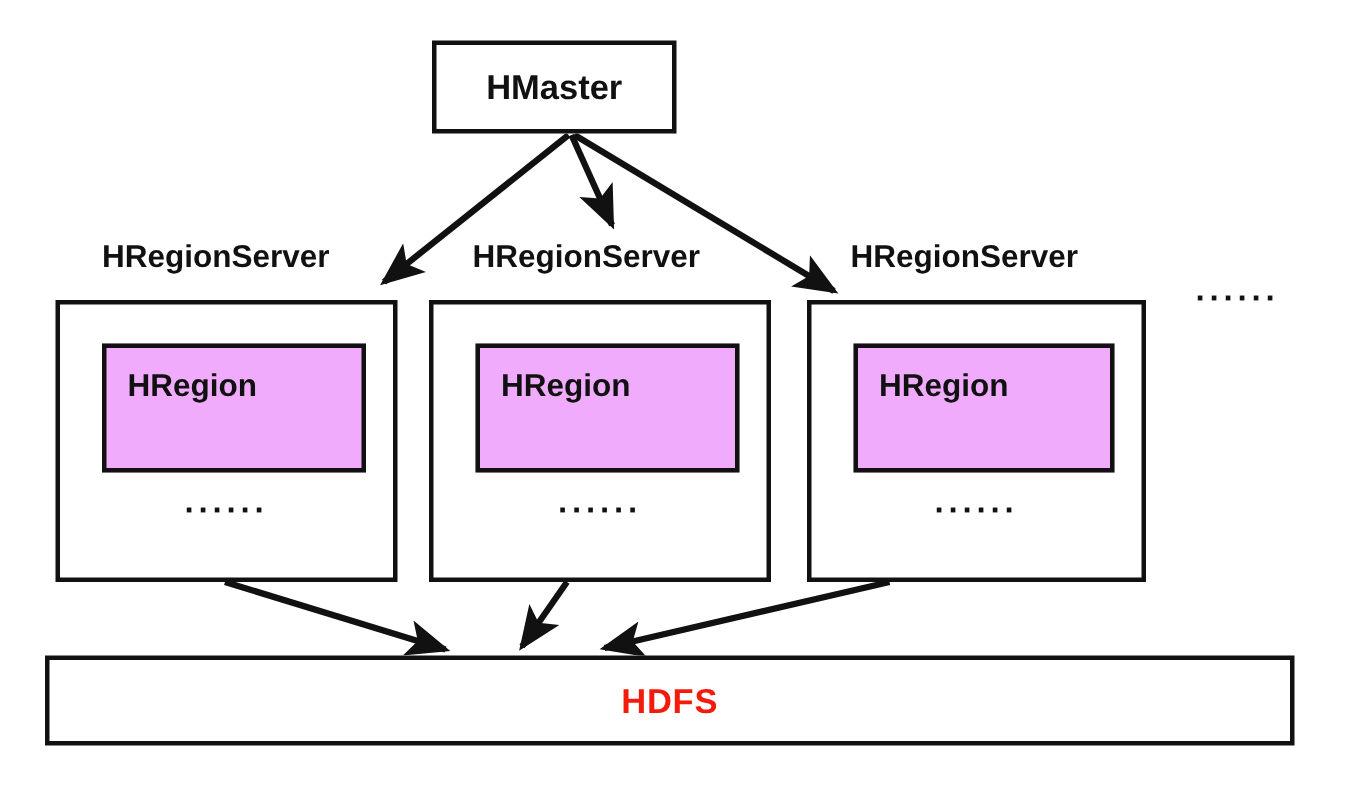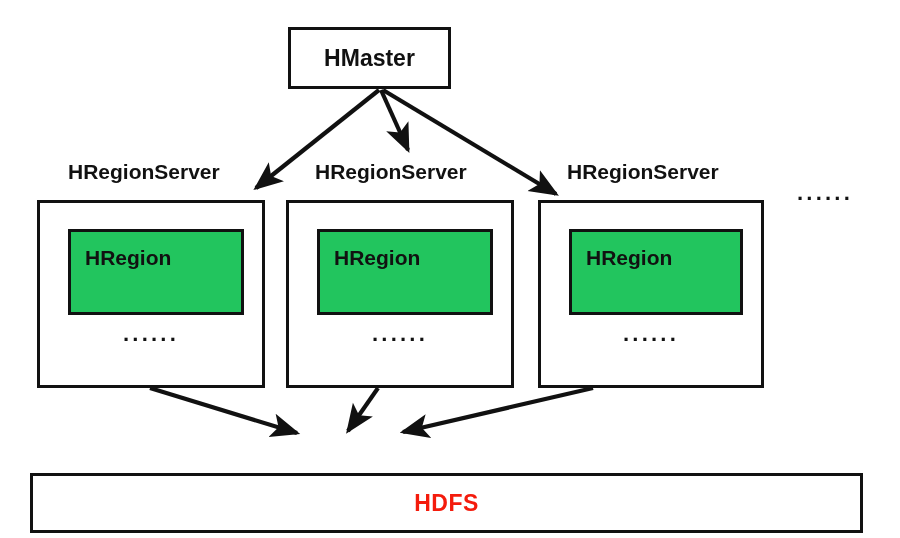--- a/index.html
+++ b/index.html
@@ -64,21 +64,21 @@
     color: #111111;
     white-space: nowrap;
   }
   .server-label.l0 { left: 68px; }
   .server-label.l1 { left: 315px; }
   .server-label.l2 { left: 567px; }
 
   .region-box {
     position: absolute;
     box-sizing: border-box;
-    background: #22c55e;
+    background: #f0abfc;
     border: 3px solid #111111;
     top: 26px;
     left: 28px;
     width: 176px;
     height: 86px;
     text-decoration: underline;
   }
   .server-box.s2 .region-box { width: 174px; }
   .region-label {
     position: absolute;
@@ -110,21 +110,20 @@
     color: #111111;
   }
   .hdfs-box {
     left: 30px;
     top: 437px;
     width: 833px;
     height: 60px;
     display: flex;
     align-items: center;
     justify-content: center;
-    margin-top: 36px;
   }
   .hdfs-label {
     font-size: 23px;
     font-weight: bold;
     color: #f41b0c;
     letter-spacing: 0.5px;
   }
 </style>
 </head>
 <body>

